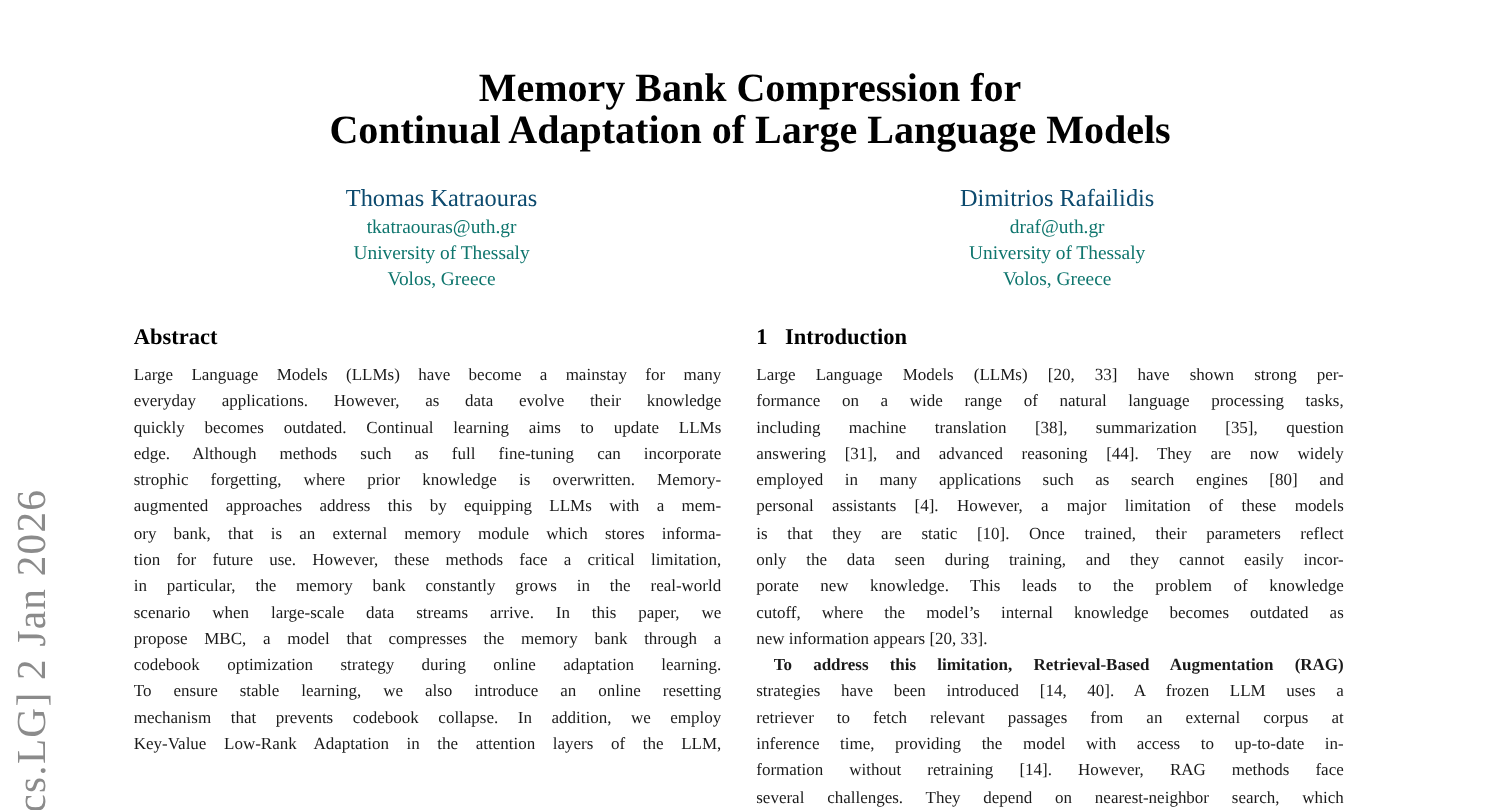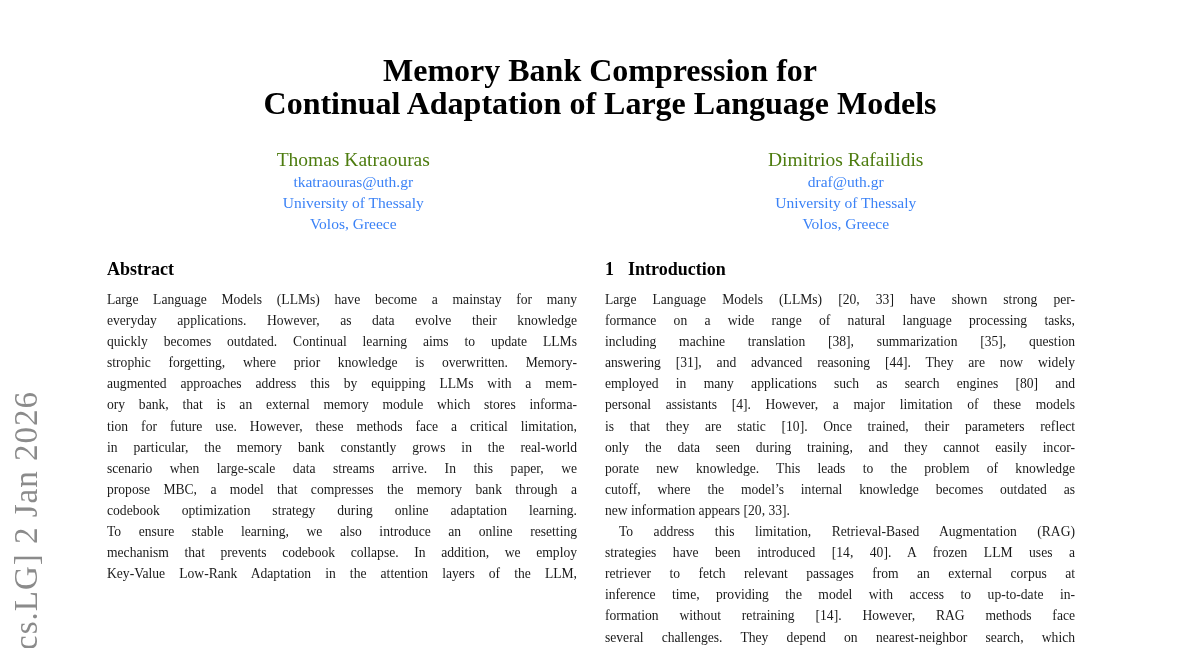--- a/index.html
+++ b/index.html
@@ -41,22 +41,22 @@
     position: absolute;
     top: 148px;
     left: 107px;
     width: 985px;
     display: flex;
   }
   .author {
     width: 50%;
     text-align: center;
   }
-  .author-name { font-size: 19.5px; line-height: 23px; color: #4d7c0f; }
-  .author-line { font-size: 15.5px; line-height: 21px; color: #3b82f6; }
+  .author-name { font-size: 19.5px; line-height: 23px; color: #0c4a6e; }
+  .author-line { font-size: 15.5px; line-height: 21px; color: #0f766e; }
   .body-cols {
     position: absolute;
     top: 258px;
     left: 107px;
     width: 985px;
     display: flex;
     gap: 28px;
   }
   .col { width: 470px; }
   .col-heading {
@@ -72,21 +72,21 @@
     font-size: 13.6px;
     line-height: 21.1px;
     max-height: 21.1px;
     overflow: hidden;
     text-align: justify;
     text-align-last: justify;
     text-justify: inter-word;
     color: #1a1a1a;
   }
   .tline-end { text-align-last: left; }
-  .tline-indent { text-indent: 14px; }
+  .tline-indent { text-indent: 14px; font-weight: bold; }
 </style>
 </head>
 <body>
 
 <div class="page">
 
   <div class="watermark">[cs.LG]  2 Jan 2026</div>
 
   <h1 class="title">
     <span class="title-line">Memory Bank Compression for</span>
@@ -108,20 +108,21 @@
     </div>
   </div>
 
   <div class="body-cols">
     <div class="col">
       <h2 class="col-heading">Abstract</h2>
       <div class="coltext">
           <div class="tline">Large Language Models (LLMs) have become a mainstay for many</div>
           <div class="tline">everyday applications. However, as data evolve their knowledge</div>
           <div class="tline">quickly becomes outdated. Continual learning aims to update LLMs</div>
+          <div class="tline">edge. Although methods such as full fine-tuning can incorporate</div>
           <div class="tline">strophic forgetting, where prior knowledge is overwritten. Memory-</div>
           <div class="tline">augmented approaches address this by equipping LLMs with a mem-</div>
           <div class="tline">ory bank, that is an external memory module which stores informa-</div>
           <div class="tline">tion for future use. However, these methods face a critical limitation,</div>
           <div class="tline">in particular, the memory bank constantly grows in the real-world</div>
           <div class="tline">scenario when large-scale data streams arrive. In this paper, we</div>
           <div class="tline">propose MBC, a model that compresses the memory bank through a</div>
           <div class="tline">codebook optimization strategy during online adaptation learning.</div>
           <div class="tline">To ensure stable learning, we also introduce an online resetting</div>
           <div class="tline">mechanism that prevents codebook collapse. In addition, we employ</div>

